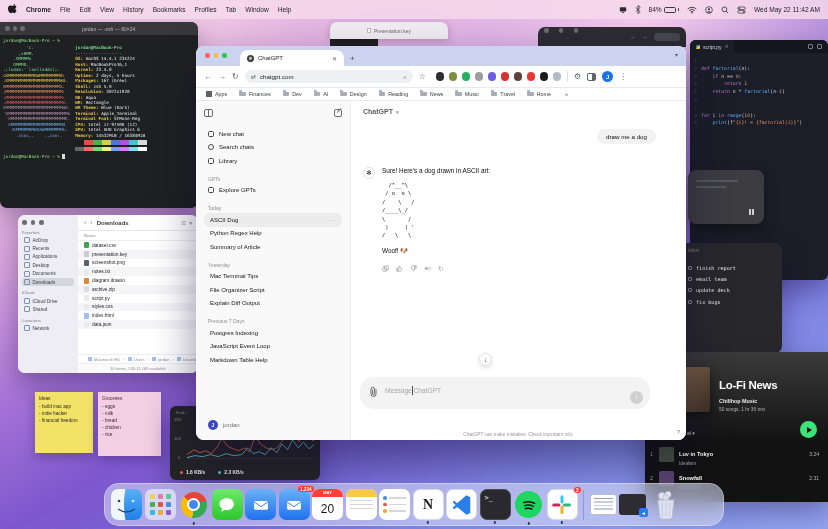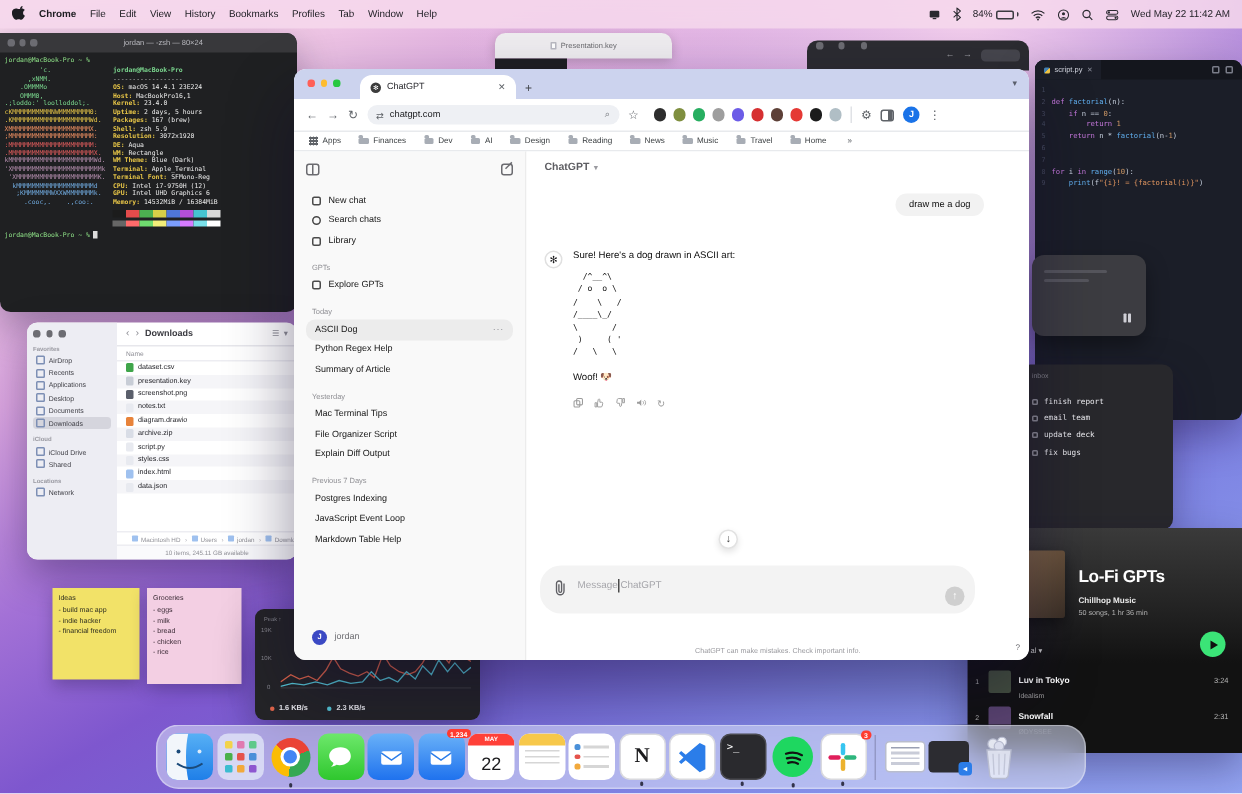--- a/index.html
+++ b/index.html
@@ -566,21 +566,21 @@
         </div>
         <div class="td-item">
           <span class="td-box"></span>
           <span>fix bugs</span>
         </div>
       </div>
   </div>
 
   <div class="win sp-win">
     <div class="sp-art"></div>
-    <div class="sp-name">Lo-Fi GPTs</div>
+    <div class="sp-name">Lo-Fi News</div>
     <div class="sp-owner">Chillhop Music</div>
     <div class="sp-meta">50 songs, 1 hr 36 min</div>
     <div class="sp-play">
         <i></i>
       </div>
     <div class="sp-sort"><span>al</span> ▾</div>
     <div class="sp-tracks">
         <div class="sp-row">
         <span class="sp-num">1</span>
         <span class="sp-thumb" style="background: rgb(70, 82, 63);"></span>
@@ -835,21 +835,21 @@
     </div>
     <div class="dk" style="background:linear-gradient(#69b1f8,#1f72ee)">
       <svg width="22" height="22" viewBox="0 0 32 32">
           <rect x="6" y="10" width="20" height="13" rx="2" fill="#fff"></rect>
           <path d="M6 11.5l10 7 10-7" fill="none" stroke="#2b7de9" stroke-width="1.4"></path>
         </svg>
       <span class="badge">1,234</span>
     </div>
     <div class="dk cal">
       <span class="cal-m">MAY</span>
-      <span class="cal-d">22</span>
+      <span class="cal-d">20</span>
     </div>
     <div class="dk notes-ic">
       <span class="notes-top"></span>
       <span class="notes-lines">
           <i></i>
           <i></i>
           <i></i>
         </span>
     </div>
     <div class="dk rem-ic">

